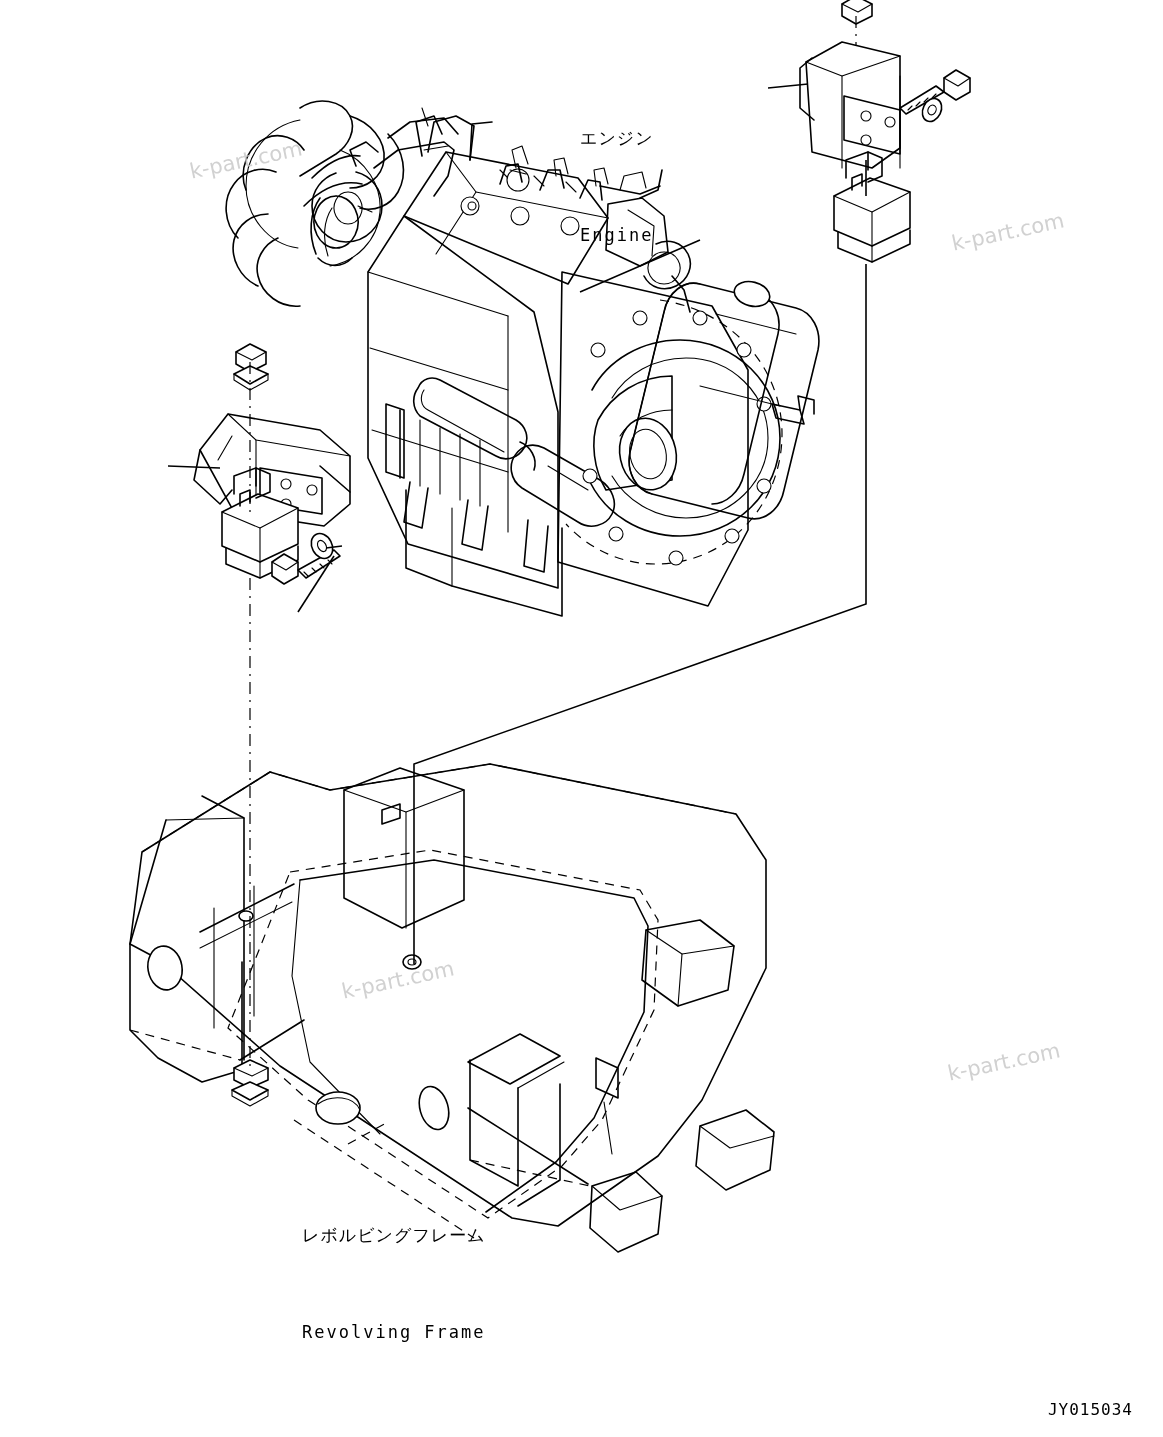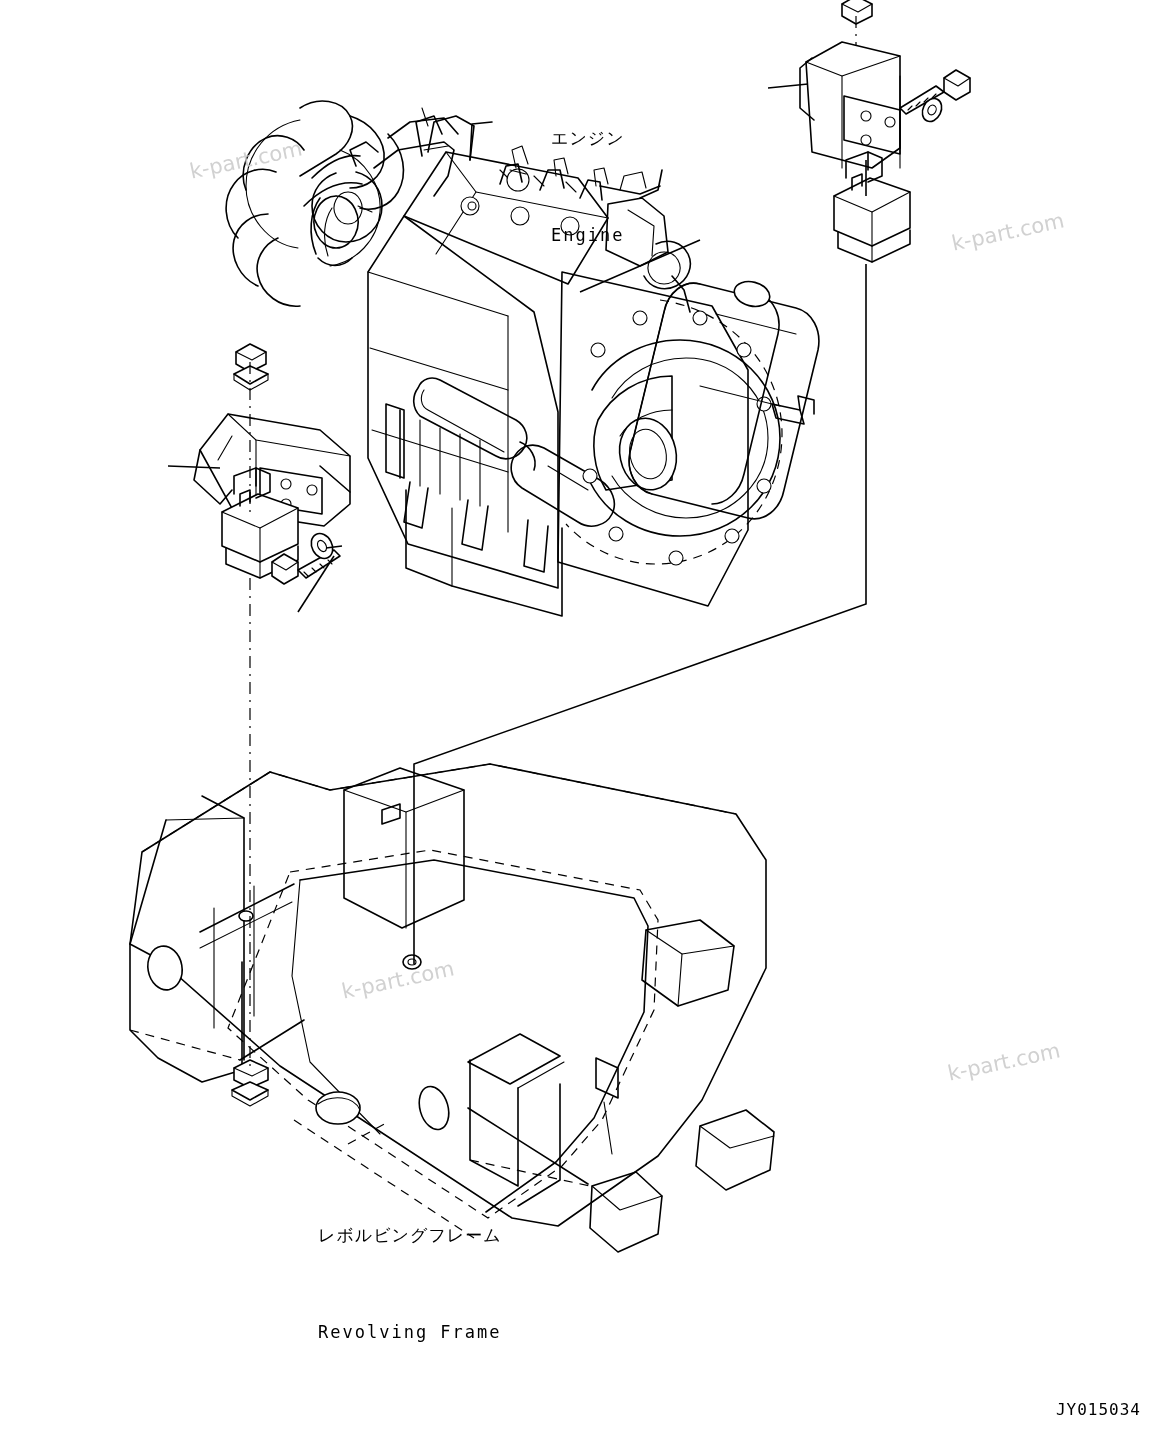--- a/index.html
+++ b/index.html
@@ -26,25 +26,25 @@
     display: block;
     font-size: 17px;
     letter-spacing: 1px;
   }
   .lbl .en {
     display: block;
     font-size: 17px;
     letter-spacing: 2px;
     margin-top: 36px;
   }
-  #label-engine { left: 551px; top: 88px; }
-  #label-frame  { left: 318px; top: 1185px; }
+  #label-engine { left: 580px; top: 88px; }
+  #label-frame  { left: 302px; top: 1185px; }
   #drawing-number {
     position: absolute;
-    right: 22px;
+    right: 30px;
     bottom: 18px;
     font-family: "DejaVu Sans Mono", monospace;
     font-size: 16px;
     letter-spacing: 1px;
     color: #000000;
   }
   .wm {
     position: absolute;
     font-family: "DejaVu Sans", sans-serif;
     font-size: 21px;

